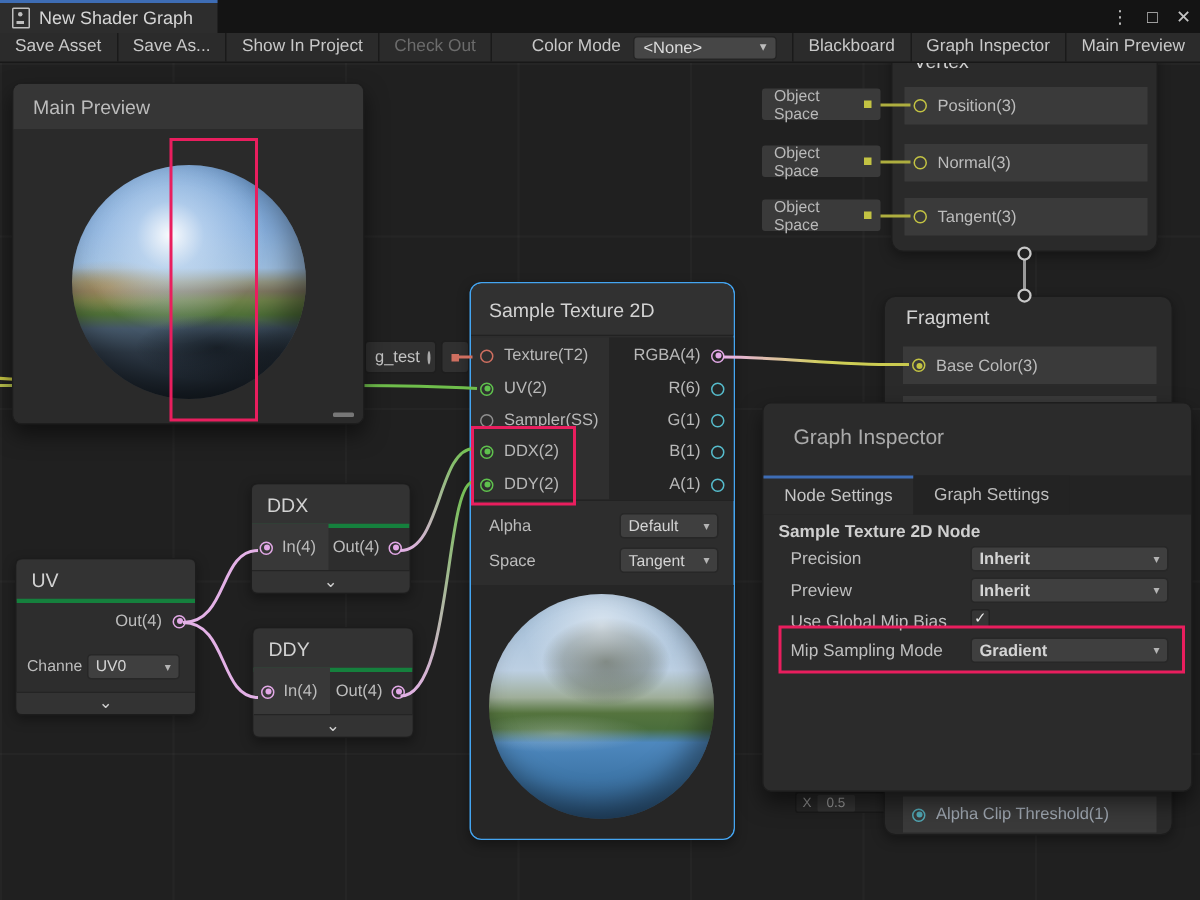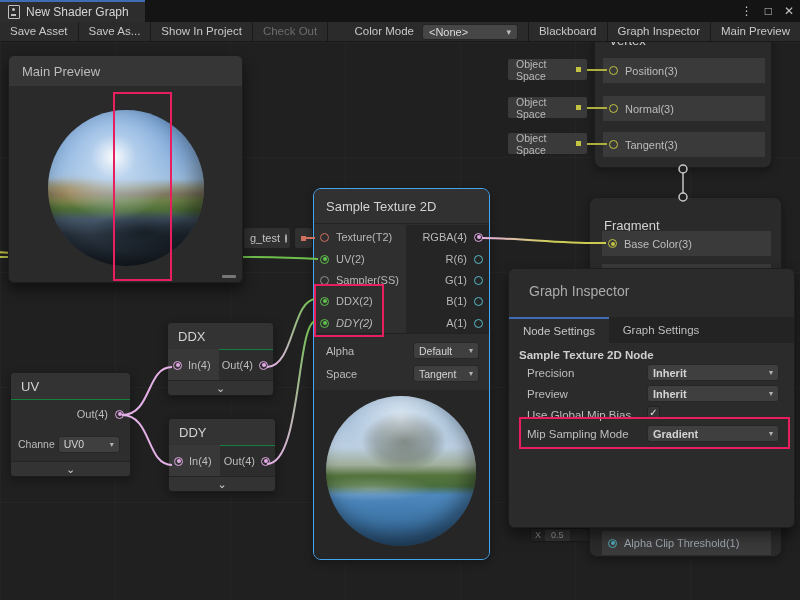--- a/index.html
+++ b/index.html
@@ -83,21 +83,21 @@
   .st-prev{position:absolute;left:0;top:201px;right:0;bottom:0;background:#262626;border-radius:0 0 7px 7px;}
   .st-sphere{position:absolute;left:12px;top:6px;width:150px;height:150px;border-radius:50%;
     box-shadow:inset -6px -10px 18px rgba(0,0,0,.4);
     background:
       radial-gradient(circle at 50% 14%, rgba(255,255,255,.55) 0%, rgba(255,255,255,0) 35%),
       radial-gradient(ellipse 38% 26% at 52% 30%, rgba(42,52,36,.75) 0%, rgba(42,52,36,.35) 50%, rgba(42,52,36,0) 75%),
       radial-gradient(ellipse 60% 12% at 30% 62%, rgba(230,235,230,.30) 0%, rgba(230,235,230,0) 70%),
       linear-gradient(180deg,#9fbcd8 0%,#bccfe2 34%,#9fae9a 46%,#55743e 53%,#4a6e3c 60%,#4e88be 66%,#3e76a8 82%,#2c567e 100%);}
 
   
-  .smtitle{height:26px;background:#333;border-bottom:1px solid #15803d;display:flex;align-items:center;
+  .smtitle{height:26px;background:#333;border-bottom:3px solid #15803d;display:flex;align-items:center;
            padding-left:10px;border-radius:4px 4px 0 0;}
   .inoutrow{position:absolute;left:0;right:0;display:flex;align-items:center;font-size:11px;color:#bcbcbc;}
 
   
   .panel{position:absolute;background:#2b2b2b;border:1px solid #1d1d1d;border-radius:6px;z-index:20;
          box-shadow:0 7px 14px rgba(0,0,0,.5);box-sizing:border-box;}
   .mp-title{height:30px;background:#363636;border-radius:5px 5px 0 0;display:flex;align-items:center;
             padding-left:13px;font-size:13px;color:#bcbcbc;border-bottom:1px solid #242424;}
   .mp-body{position:absolute;left:0;top:30px;right:0;bottom:0;background:#2a2a2a;border-radius:0 0 5px 5px;}
   .mp-sphere{position:absolute;left:39px;top:24px;width:156px;height:156px;border-radius:50%;
@@ -193,21 +193,21 @@
     <span class="sqdot"></span>
     <span class="stub"></span>
   </div>
   <div class="oschip" style="top:91px;">
     <span>Object Space</span>
     <span class="sqdot"></span>
     <span class="stub"></span>
   </div>
 
   <div class="node ctxnode" style="left:589px;top:155px;width:193px;height:360px;">
-    <div class="ntitle" style="position:absolute;left:14px;top:20px;">Fragment</div>
+    <div class="ntitle" style="position:absolute;left:14px;top:6px;">Fragment</div>
     <div class="rowbox" style="left:12px;top:33px;width:169px;height:25px;">
       <span class="port conn c-v3"></span>
       <span>Base Color(3)</span>
     </div>
     <div class="rowbox" style="left:12px;top:66px;width:169px;height:8px;"></div>
     <div class="rowbox" style="left:12px;top:333px;width:169px;height:24px;color:#9ea6b0;">
       <span class="port conn c-f" style="opacity:.85"></span>
       <span>Alpha Clip Threshold(1)</span>
     </div>
   </div>
@@ -299,21 +299,21 @@
         <span>UV(2)</span>
       </div>
       <div class="strow" style="left:6px;top:45px;">
         <span class="port c-gray"></span>
         <span>Sampler(SS)</span>
       </div>
       <div class="strow" style="left:6px;top:66px;">
         <span class="port conn c-v2"></span>
         <span>DDX(2)</span>
       </div>
-      <div class="strow" style="left:6px;top:88px;font-style:italic;">
+      <div class="strow" style="left:6px;top:88px;">
         <span class="port conn c-v2"></span>
         <span>DDY(2)</span>
       </div>
       <div class="strow out" style="right:6px;top:2px;">
         <span>RGBA(4)</span>
         <span class="port conn c-v4"></span>
       </div>
       <div class="strow out" style="right:6px;top:24px;">
         <span>R(6)</span>
         <span class="port c-f"></span>

